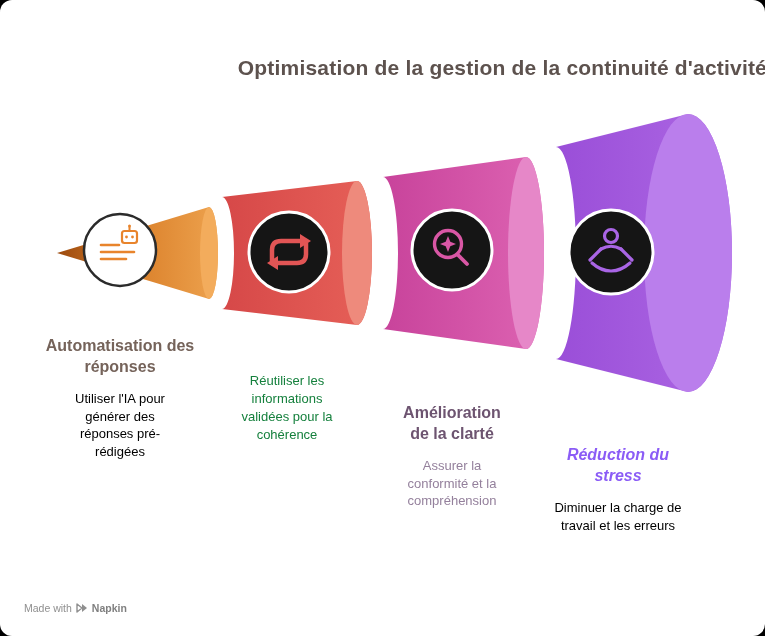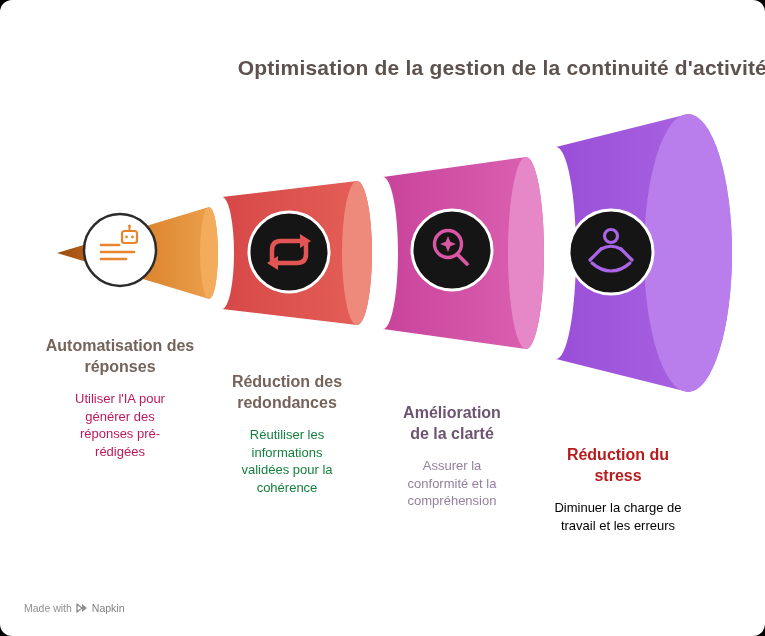--- a/index.html
+++ b/index.html
@@ -5,30 +5,30 @@
   html,body{margin:0;padding:0;background:#000;}
   body{width:765px;height:636px;overflow:hidden;font-family:"Liberation Sans",sans-serif;}
   .canvas{position:relative;width:765px;height:636px;background:#ffffff;border-radius:12px;overflow:hidden;}
   .title{position:absolute;top:54px;left:0;width:100%;text-align:right;margin:2px;
          font-size:21px;font-weight:bold;color:#5d524e;letter-spacing:.2px;}
   svg.funnel{position:absolute;left:0;top:0;}
   .stage-label{position:absolute;text-align:center;}
   .stage-heading{font-weight:bold;font-size:16px;line-height:1.3;margin:0 auto 12px auto;}
   .stage-body{font-size:13px;line-height:1.38;margin:0 auto;}
   .s1{left:45px;top:336px;width:150px;}
-  .s1 .stage-heading{color:#75635a;} .s1 .stage-body{color:#be185d;max-width:112px;}
+  .s1 .stage-heading{color:#75635a;} .s1 .stage-body{color:#000000;max-width:112px;}
   .s2{left:217px;top:372px;width:140px;}
   .s2 .stage-heading{color:#75635a;} .s2 .stage-body{color:#15803d;max-width:110px;}
   .s3{left:392px;top:403px;width:120px;}
   .s3 .stage-heading{color:#6d5470;} .s3 .stage-body{color:#94809c;max-width:120px;}
   .s4{left:553px;top:445px;width:130px;}
-  .s4 .stage-heading{color:#b91c1c;} .s4 .stage-body{color:#000000;max-width:130px;}
+  .s4 .stage-heading{color:#8b5cf6;font-style:italic;} .s4 .stage-body{color:#000000;max-width:130px;}
   .footer{position:absolute;left:24px;bottom:22px;display:flex;align-items:center;gap:4px;
           font-size:10.5px;color:#8f8f8f;}
-  .footer .brand{font-weight:normal;color:#7f7f7f;}
+  .footer .brand{font-weight:bold;color:#7f7f7f;}
 </style>
 </head>
 <body>
 
 <div class="canvas">
 
   <h1 class="title">Optimisation de la gestion de la continuité d'activité</h1>
 
   <svg class="funnel" width="765" height="636" viewBox="0 0 765 636">
     <defs>
@@ -115,21 +115,20 @@
       </g>
     </g>
   </svg>
 
   <div class="stage-label s1">
     <div class="stage-heading">Automatisation des réponses</div>
     <div class="stage-body">Utiliser l'IA pour générer des réponses pré-rédigées</div>
   </div>
 
   <div class="stage-label s2">
-    <div class="stage-heading">Réduction des redondances</div>
     <div class="stage-body">Réutiliser les informations validées pour la cohérence</div>
   </div>
 
   <div class="stage-label s3">
     <div class="stage-heading">Amélioration de la clarté</div>
     <div class="stage-body">Assurer la conformité et la compréhension</div>
   </div>
 
   <div class="stage-label s4">
     <div class="stage-heading">Réduction du stress</div>

